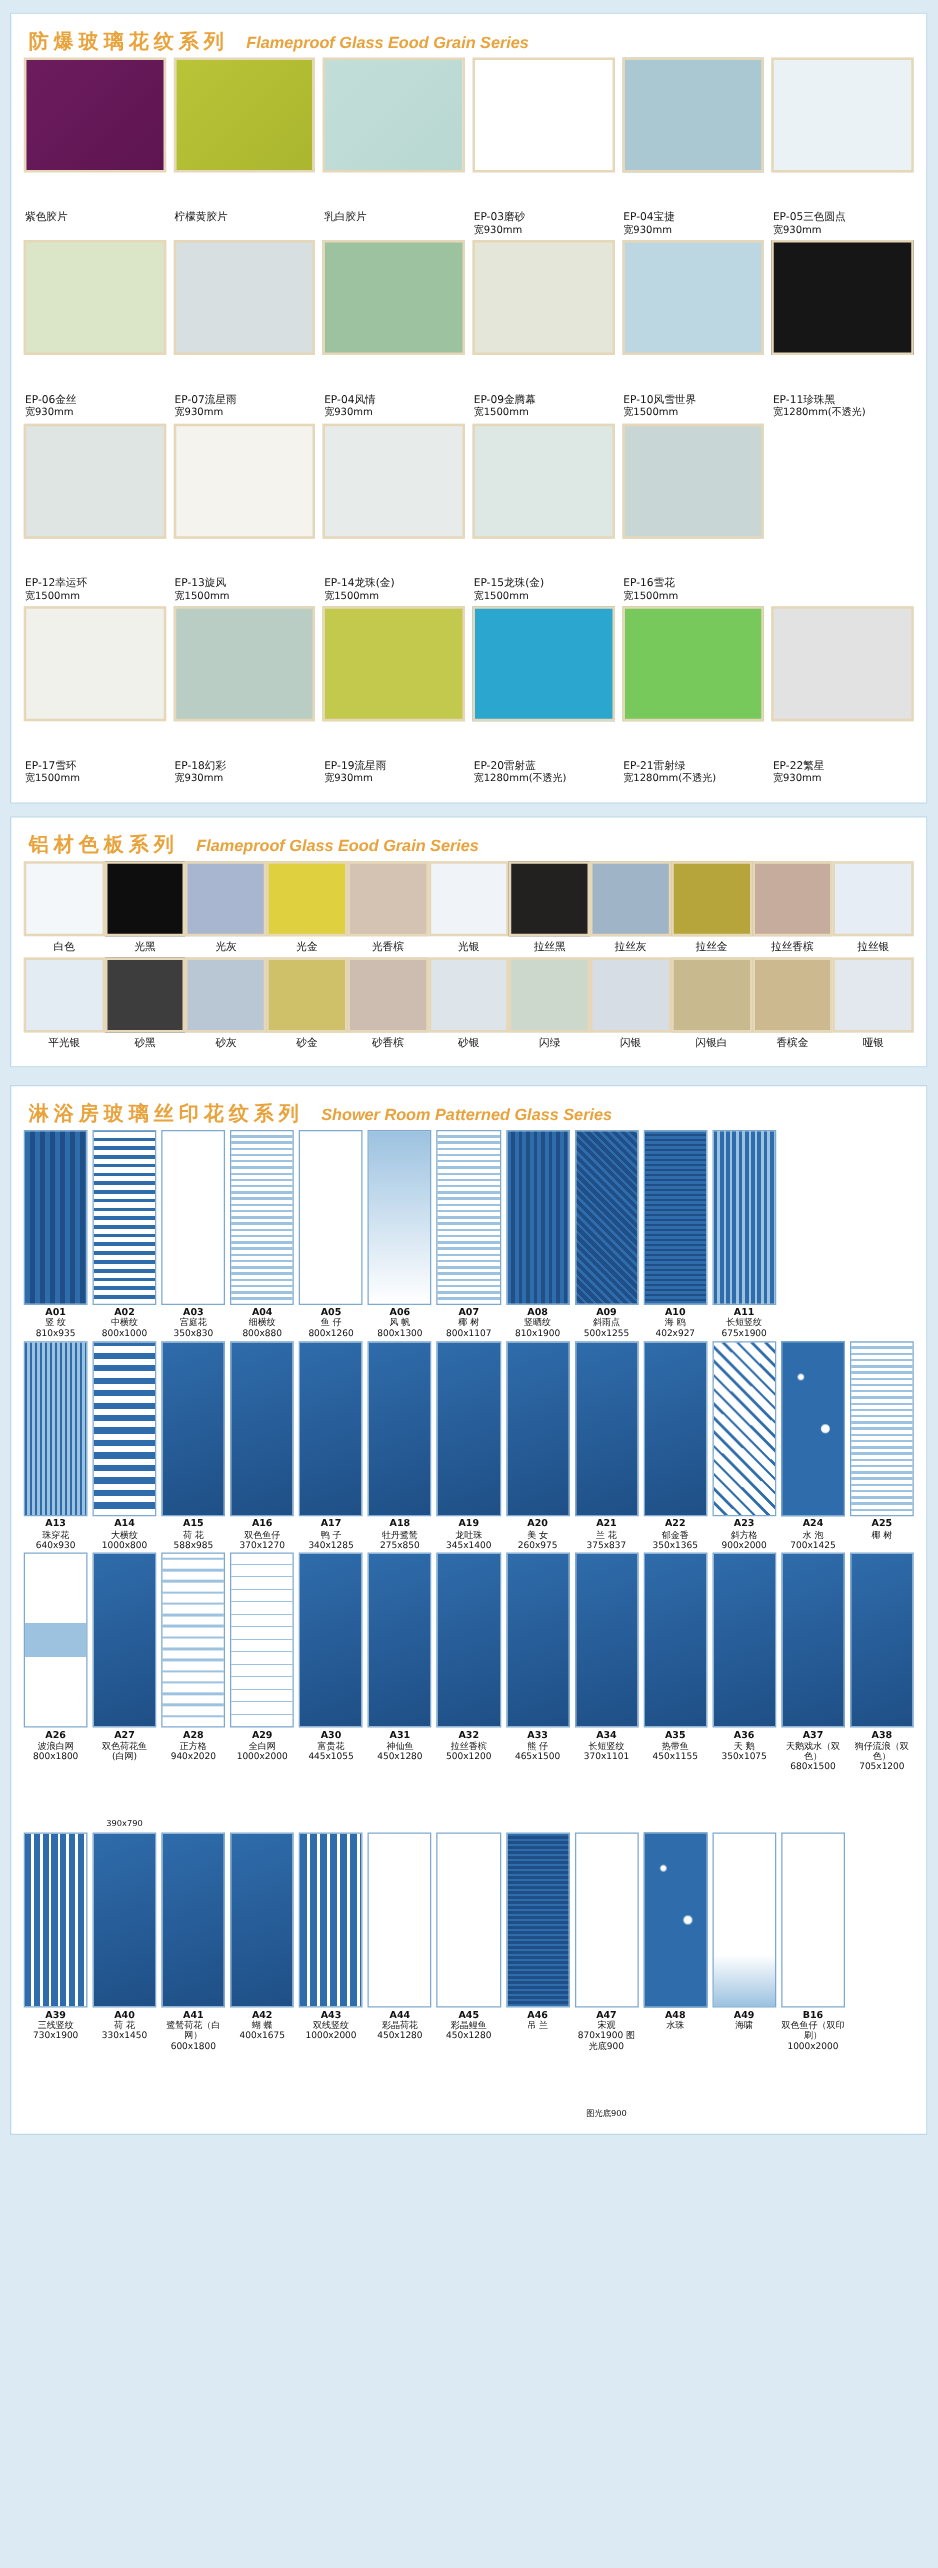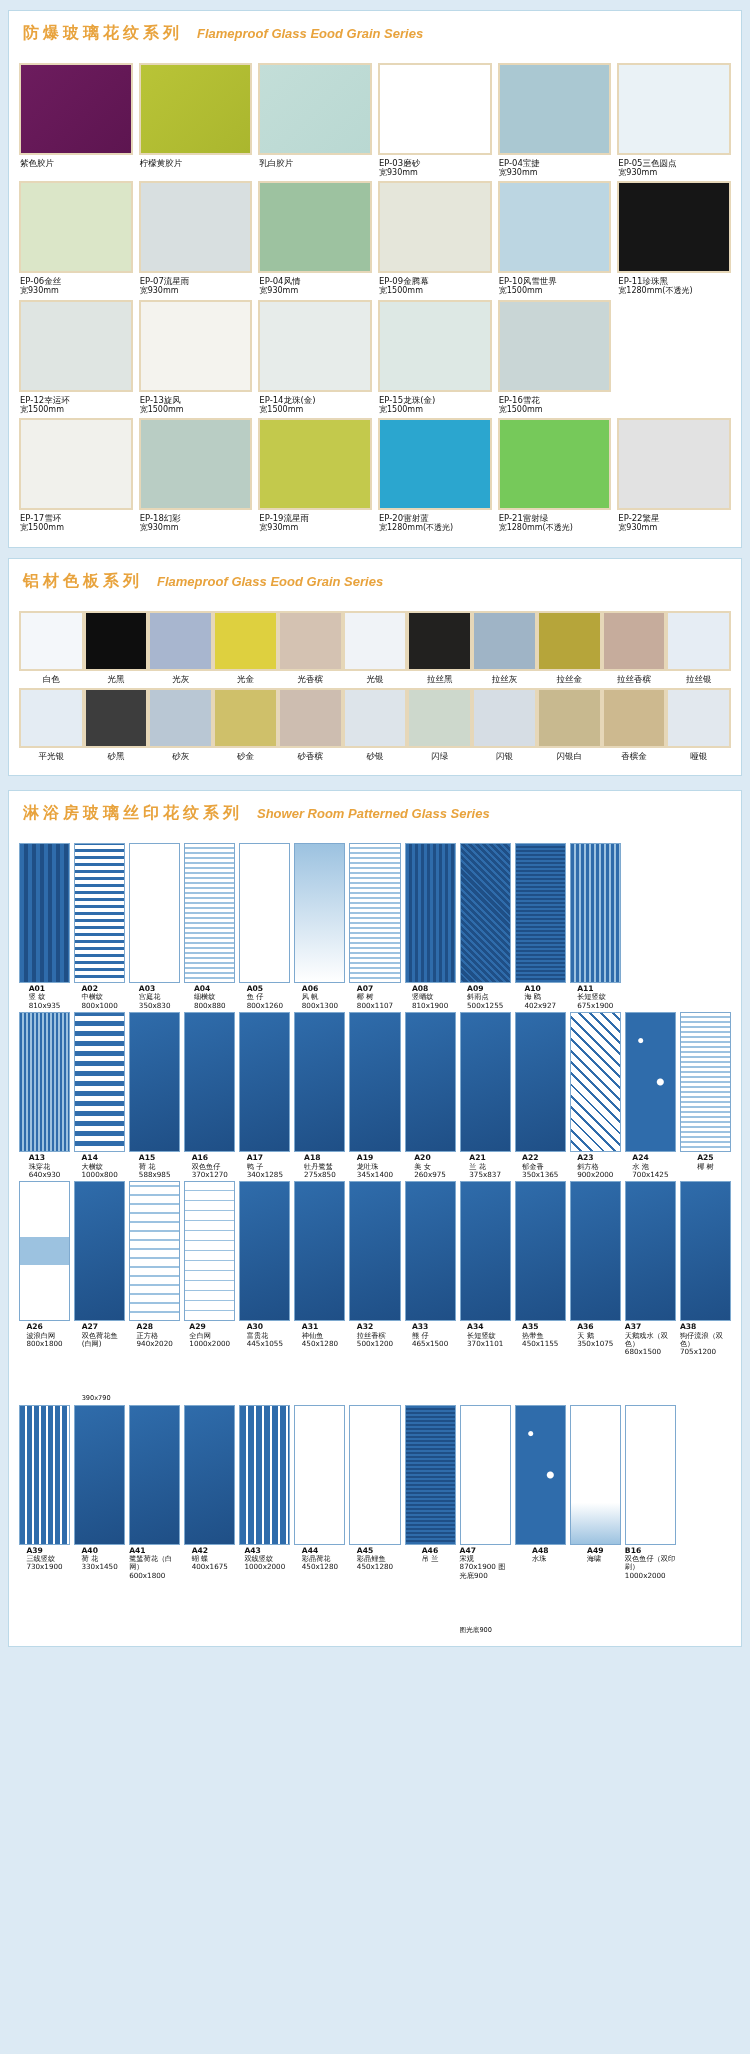--- a/index.html
+++ b/index.html
@@ -13,51 +13,51 @@
   .page { width:750px; height:2054px; position:relative; background:#dceaf4; }
 
   .panel {
     background:#ffffff;
     border:1px solid #bcd9e8;
     margin:10px 8px 0 8px;
     padding:8px 10px 10px 10px;
   }
   .panel.sec3 { margin-top:14px; }
 
-  .sec-head { display:flex; align-items:baseline; gap:14px; padding:4px 2px 19px 4px; }
+  .sec-head { display:flex; align-items:baseline; gap:14px; padding:4px 2px 2px 4px; }
   .sec-head .cn {
     font-size:16px; font-weight:bold; color:#e8a33d; letter-spacing:4px;
     font-family:"DejaVu Sans", sans-serif; white-space:nowrap;
   }
   .sec-head .en {
     font-size:13px; font-weight:bold; color:#e8a33d; font-style:italic;
     font-family:"Liberation Sans", sans-serif; white-space:nowrap;
   }
 
   
   .grid6 { display:grid; grid-template-columns:repeat(6,1fr); gap:6px; margin-bottom:4px; }
   .cell { display:flex; flex-direction:column; }
   .swatch {
     height:92px; width:100%; border:2px solid #e6d7b8; position:relative; overflow:hidden;
   }
   .cap { padding:3px 1px 0 1px; line-height:1.18; }
-  .cap .t1 { font-size:8.5px; color:#111; font-family:"DejaVu Sans", sans-serif; white-space:nowrap; }
+  .cap .t1 { font-size:8.5px; color:#111; font-family:"DejaVu Sans", sans-serif; white-space:nowrap;margin-top:28px; }
   .cap .t2 { font-size:8px; color:#111; font-family:"DejaVu Sans", sans-serif; white-space:nowrap; }
 
   
   .grid11 { display:grid; grid-template-columns:repeat(11,1fr); gap:0; margin-bottom:2px; }
   .alswatch { height:60px; width:100%; border:2px solid #e6d7b8; }
   .alcap { text-align:center; font-size:8.5px; color:#111; padding-top:3px;
            font-family:"DejaVu Sans", sans-serif; white-space:nowrap; }
 
   
   .grid13 { display:grid; grid-template-columns:repeat(13,1fr); gap:4px; margin-bottom:2px; }
   .scell { display:flex; flex-direction:column; align-items:center; }
   .sswatch { height:140px; width:100%; border:1px solid #7ea9cf; overflow:hidden; position:relative; }
-  .scap { text-align:left; padding-top:2px; line-height:1.14; }
+  .scap { text-align:center; padding-top:2px; line-height:1.14; }
   .scap .s1 { font-size:7.6px; font-weight:bold; color:#111; font-family:"DejaVu Sans", sans-serif; }
   .scap .s2 { font-size:7.2px; color:#111; font-family:"DejaVu Sans", sans-serif; }
   .scap .s3 { font-size:7.2px; color:#111; font-family:"DejaVu Sans", sans-serif; }
   .scap .s4 { font-size:6.6px; color:#111; font-family:"DejaVu Sans", sans-serif;margin-top:47px; }
 </style>
 </head>
 <body>
 
 <div class="page">
 

